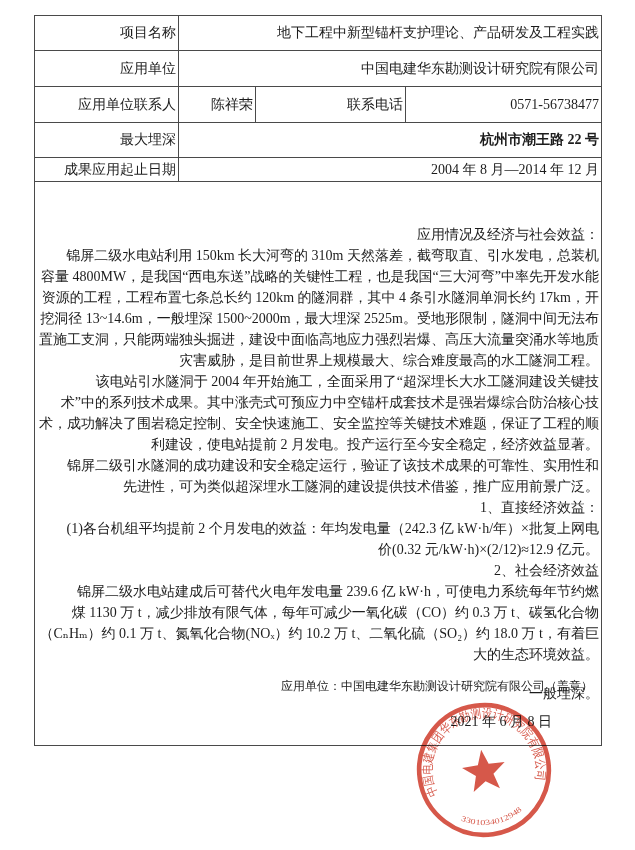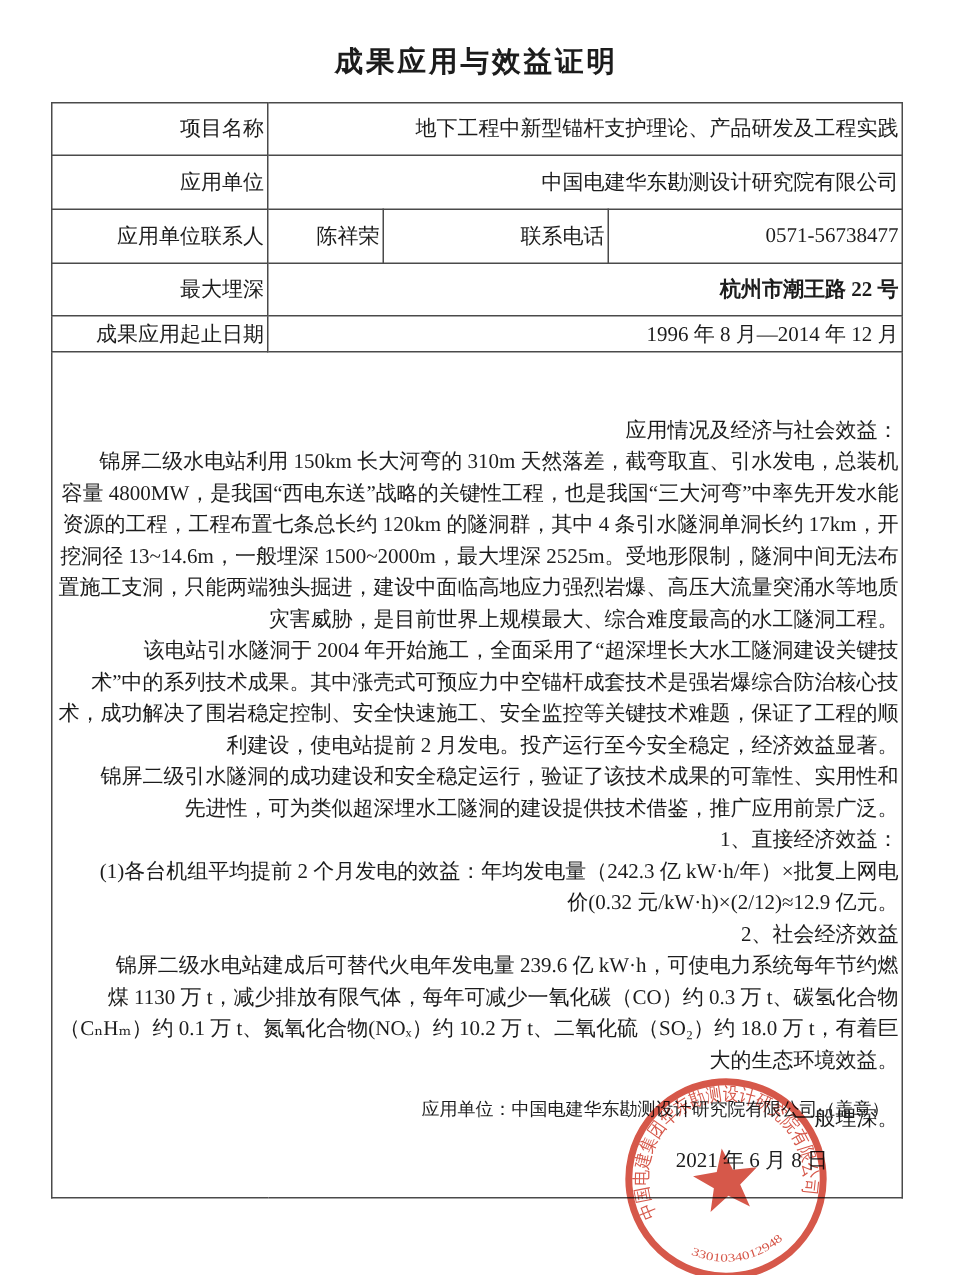--- a/index.html
+++ b/index.html
@@ -72,21 +72,20 @@
     opacity:0.85;
     mix-blend-mode:multiply;
     pointer-events:none;
   }
 </style>
 </head>
 <body>
 
 <div class="page">
 
-  <div class="doc-title">成果应用与效益证明</div>
 
   <table class="form">
     <colgroup>
       <col style="width:144px">
         <col style="width:77px">
         <col style="width:150px">
         <col style="width:196px">
     </colgroup>
     <tbody>
         <tr style="height:35px">
@@ -102,21 +101,21 @@
       <td>陈祥荣</td>
       <td>联系电话</td>
       <td>0571-56738477</td>
     </tr>
     <tr style="height:35px">
       <td>最大埋深</td>
       <td colspan="3" class="bold-val">杭州市潮王路 22 号</td>
     </tr>
     <tr style="height:24px">
       <td>成果应用起止日期</td>
-      <td colspan="3">1996 年 8 月—2014 年 12 月</td>
+      <td colspan="3">2004 年 8 月—2014 年 12 月</td>
     </tr>
     <tr>
       <td colspan="4" class="bodycell">
         <p class="no-indent">应用情况及经济与社会效益：</p>
         <p>锦屏二级水电站利用 150km 长大河弯的 310m 天然落差，截弯取直、引水发电，总装机容量 4800MW，是我国“西电东送”战略的关键性工程，也是我国“三大河弯”中率先开发水能资源的工程，工程布置七条总长约 120km 的隧洞群，其中 4 条引水隧洞单洞长约 17km，开挖洞径 13~14.6m，一般埋深 1500~2000m，最大埋深 2525m。受地形限制，隧洞中间无法布置施工支洞，只能两端独头掘进，建设中面临高地应力强烈岩爆、高压大流量突涌水等地质灾害威胁，是目前世界上规模最大、综合难度最高的水工隧洞工程。</p>
         <p>该电站引水隧洞于 2004 年开始施工，全面采用了“超深埋长大水工隧洞建设关键技术”中的系列技术成果。其中涨壳式可预应力中空锚杆成套技术是强岩爆综合防治核心技术，成功解决了围岩稳定控制、安全快速施工、安全监控等关键技术难题，保证了工程的顺利建设，使电站提前 2 月发电。投产运行至今安全稳定，经济效益显著。</p>
         <p>锦屏二级引水隧洞的成功建设和安全稳定运行，验证了该技术成果的可靠性、实用性和先进性，可为类似超深埋水工隧洞的建设提供技术借鉴，推广应用前景广泛。</p>
         <p>1、直接经济效益：</p>
         <p>(1)各台机组平均提前 2 个月发电的效益：年均发电量（242.3 亿 kW·h/年）×批复上网电价(0.32 元/kW·h)×(2/12)≈12.9 亿元。</p>
         <p>2、社会经济效益</p>

